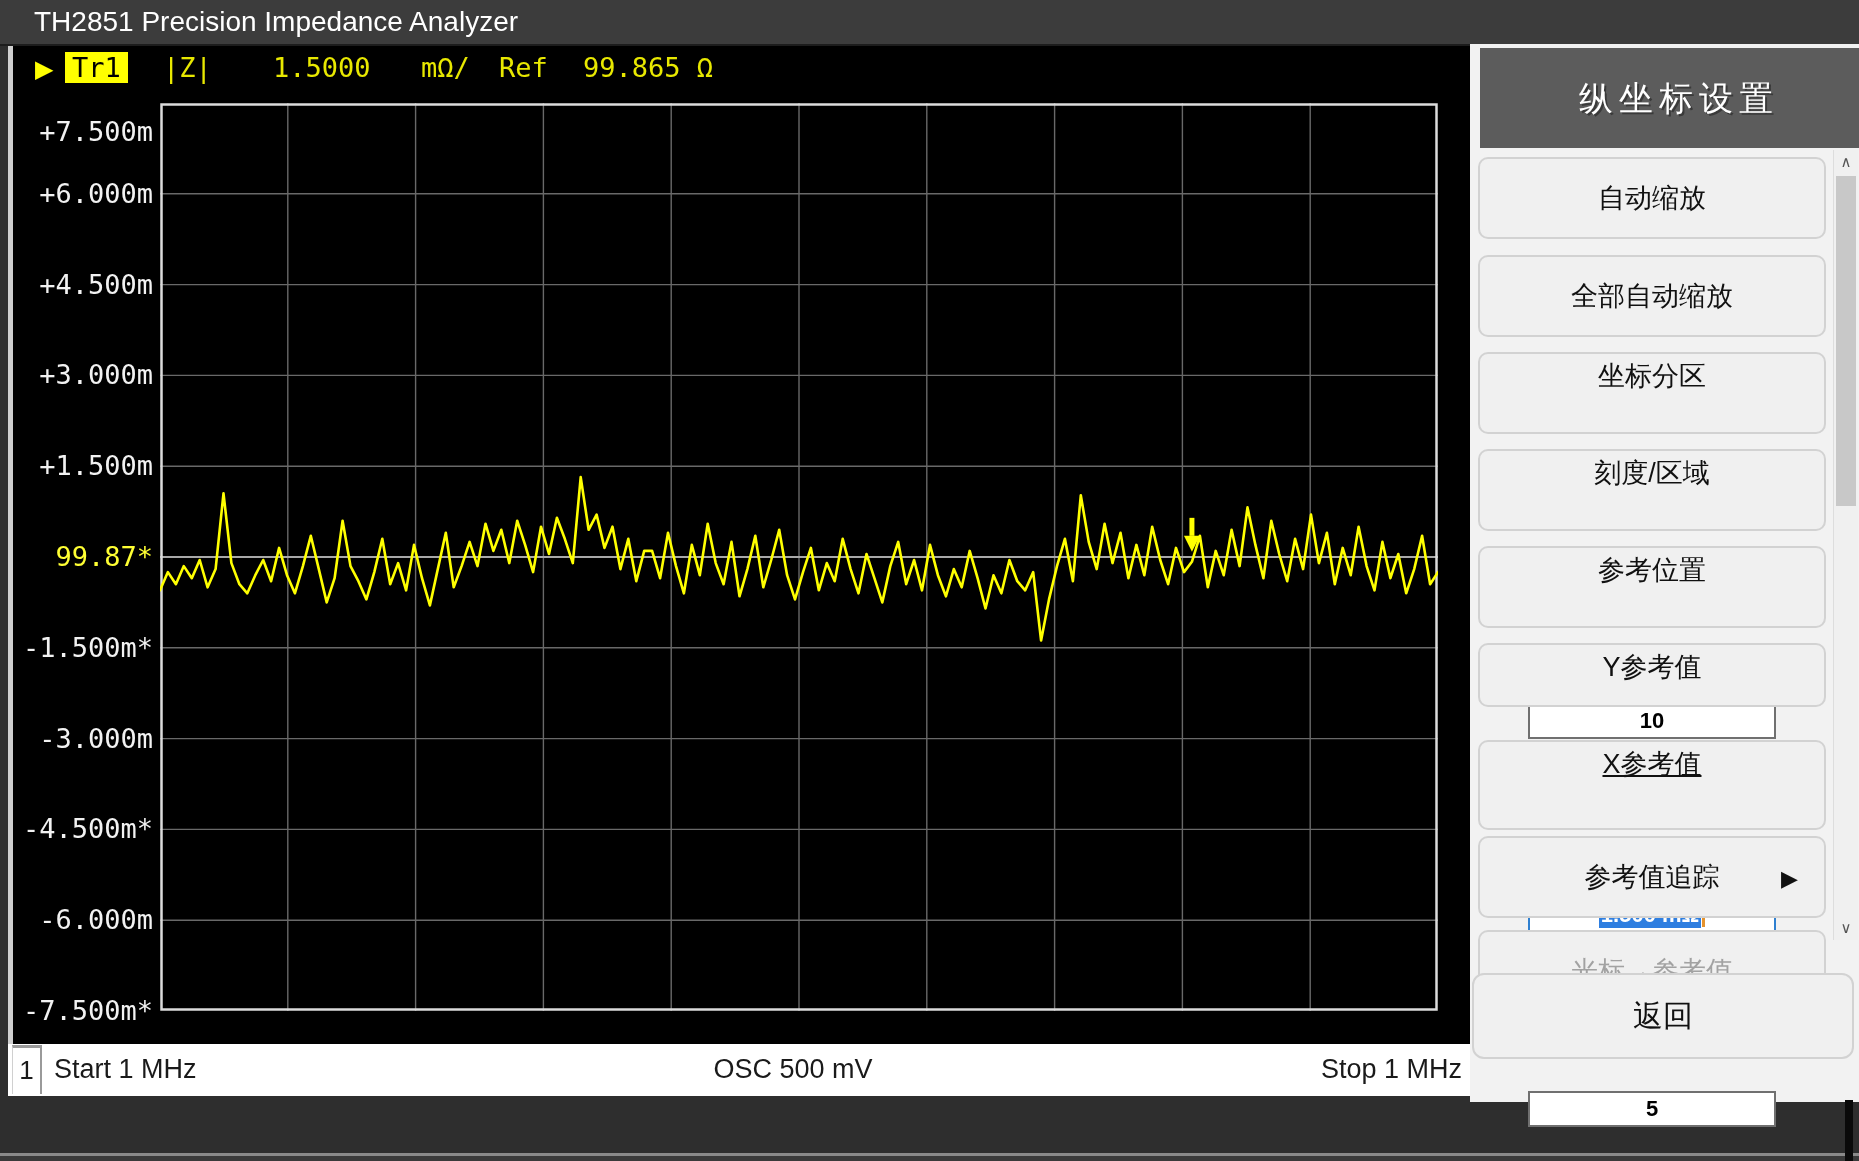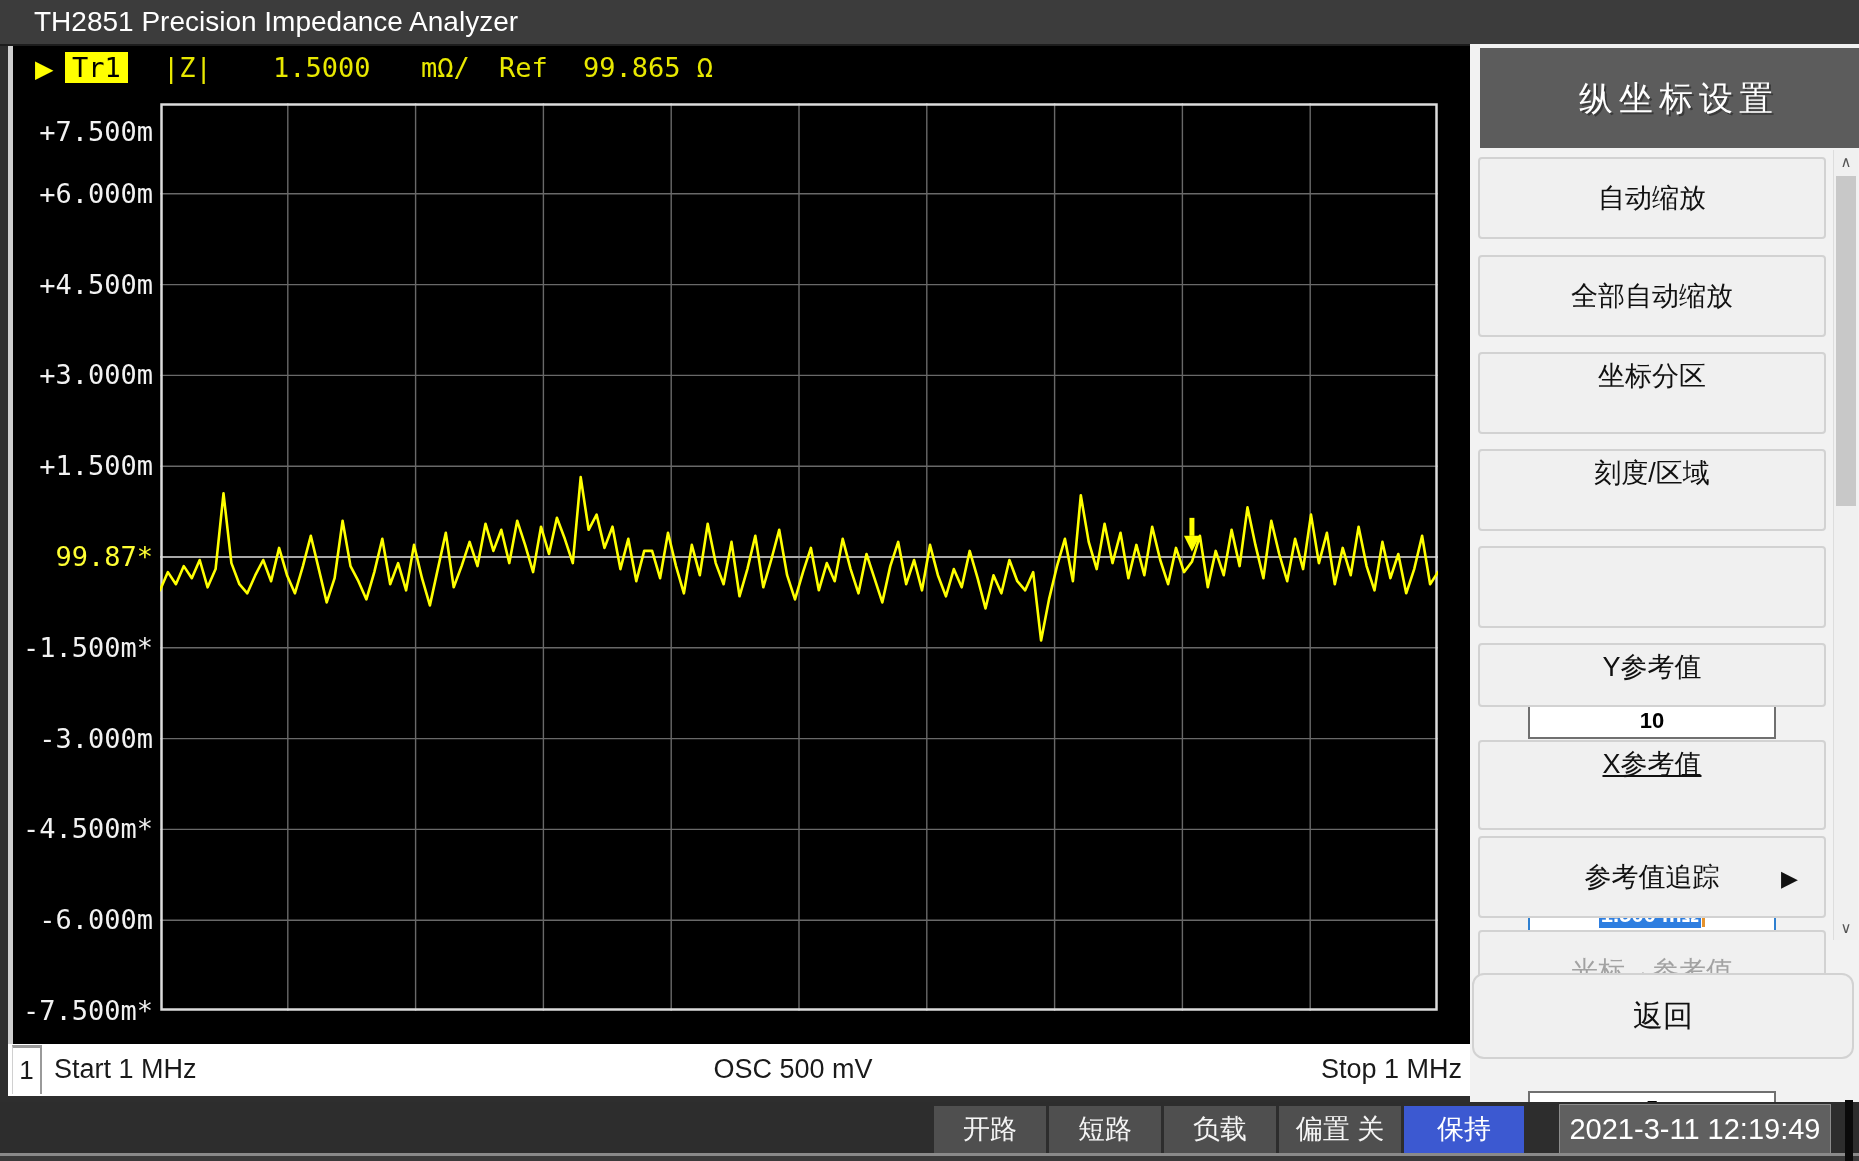--- a/index.html
+++ b/index.html
@@ -33,21 +33,21 @@
            text-align:center;line-height:44px;font-size:26px;}
   .startlab{position:absolute;left:46px;top:0;line-height:50px;}
   .osclab{position:absolute;left:640px;width:290px;text-align:center;top:0;line-height:50px;}
   .stoplab{position:absolute;right:8px;top:0;line-height:50px;}
   
   .sidebar{position:absolute;left:1470px;top:44px;width:389px;height:1058px;background:#f2f2f2;}
   .sb-header{position:absolute;left:10px;top:4px;width:374px;height:100px;background:#5c5c5c;
              color:#fff;font-size:34px;letter-spacing:6px;text-align:center;line-height:100px;
              text-shadow:2px 2px 0 #3a3a3a;padding-left:12px;}
   .sb-btn{position:absolute;left:8px;width:348px;background:#f0f0f0;border:2px solid #d2d2d2;
-          border-radius:4px;box-sizing:border-box;text-align:center;color:#111;}
+          border-radius:10px;box-sizing:border-box;text-align:center;color:#111;}
   .sb-btn .lbl{font-size:27px;display:block;}
   .btn-plain .lbl{line-height:78px;}
   .btn-field .lbl{line-height:40px;padding-top:2px;}
   .sb-input{position:absolute;left:48px;width:248px;height:36px;background:#fff;
             border:2px solid #707070;box-sizing:border-box;text-align:center;
             font-size:22px;font-weight:bold;line-height:32px;color:#000;}
   .sb-input.focused{border:2px solid #2f80d0;}
   .sb-input.focused .sel{background:#2e7ee0;color:#fff;padding:1px 2px;}
   .caret{display:inline-block;width:3px;height:22px;background:#e5932e;vertical-align:middle;margin-left:1px;}
   .track-arrow{position:absolute;right:26px;top:28px;font-size:22px;color:#111;font-family:"Liberation Sans",sans-serif;}
@@ -153,20 +153,21 @@
     <div class="sb-btn btn-plain" style="top:211px;height:82px;">
       <span class="lbl">全部自动缩放</span>
     </div>
 
     <div class="sb-btn btn-field" style="top:405px;height:82px;">
       <span class="lbl">刻度/区域</span>
       <div class="sb-input focused" style="top:446px;"><span class="sel">1.500 mΩ</span><span class="caret"></span></div>
     </div>
 
     <div class="sb-btn btn-field" style="top:502px;height:82px;">
+      <span class="lbl">参考位置</span>
       <div class="sb-input" style="top:543px;">5</div>
     </div>
 
     <div class="sb-btn btn-field" style="top:599px;height:64px;">
       <span class="lbl">Y参考值</span>
 
     </div>
 
     <div class="sb-btn btn-field" style="top:696px;height:90px;text-decoration:underline;">
       <span class="lbl">X参考值</span>
@@ -184,25 +185,17 @@
 
     <div class="btn-return">返回</div>
 
     <div class="sb-scroll">
       <div class="up">∧</div>
       <div class="sb-thumb"></div>
       <div class="down">∨</div>
     </div>
   </div>
 
-  <div class="bottombar">
-    <div class="bb-btn" style="left:934px;width:112px;">开路</div>
-    <div class="bb-btn" style="left:1049px;width:112px;">短路</div>
-    <div class="bb-btn" style="left:1164px;width:112px;">负载</div>
-    <div class="bb-btn" style="left:1279px;width:122px;">偏置 关</div>
-    <div class="bb-btn active" style="left:1404px;width:120px;">保持</div>
-    <div class="bb-time">2021-3-11 12:19:49</div>
-  </div>
   <div class="bb-light"></div>
   <div class="bb-under"></div>
   <div class="bb-blackedge"></div>
 
 </div>
 
 </body></html>

